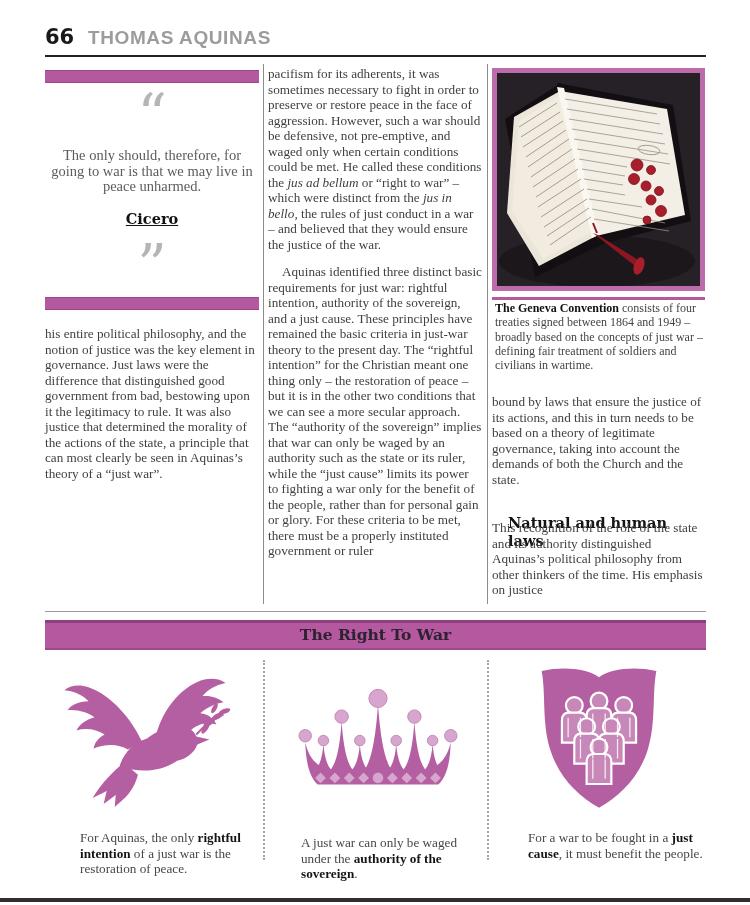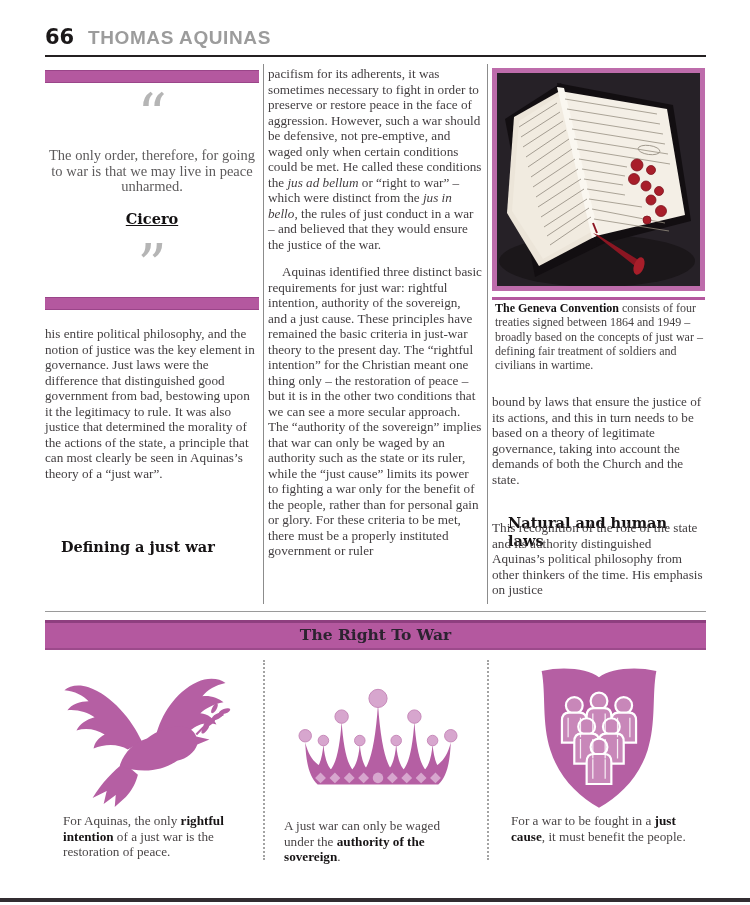--- a/index.html
+++ b/index.html
@@ -51,21 +51,21 @@
   .hrule-mid{position:absolute;left:45px;top:611px;width:661px;height:1px;background:#9a9a9a;}
   .banner{position:absolute;left:45px;top:620px;width:661px;height:30px;background:#b4589f;
           border-top:3px solid #8e3f7f;border-bottom:2px solid #9c4a8b;box-sizing:border-box;
           text-align:center;}
   .banner span{font:bold 15.5px/24px "DejaVu Serif",serif;color:#2c2230;}
   .panel{position:absolute;top:655px;height:218px;}
   .panel1{left:45px;width:214px;}
   .panel2{left:272px;width:211px;}
   .panel3{left:491px;width:215px;}
   .iconbox{display:flex;justify-content:center;}
-  .pcap{position:absolute;margin:0;font:13.2px/15.5px "Liberation Serif",serif;color:#4a4647;}
+  .pcap{position:absolute;margin:17px;font:13.2px/15.5px "Liberation Serif",serif;color:#4a4647;}
   .pcap b{color:#171415;}
   .panel1 .pcap{top:158px;left:18px;width:188px;}
   .panel2 .pcap{top:163px;left:12px;width:182px;}
   .panel3 .pcap{top:158px;left:20px;width:188px;}
   .pdiv{position:absolute;top:660px;height:200px;width:0;border-left:2px dotted #a3a3a3;}
   .d1{left:263px}.d2{left:487px}
   .page-edge{position:absolute;left:0;top:898px;width:750px;height:4px;background:#332d31;}
 </style>
 </head>
 <body>
@@ -76,27 +76,26 @@
   <div class="hdr-title">THOMAS AQUINAS</div>
   <div class="hdr-rule"></div>
 
   <div class="vrule v1"></div>
   <div class="vrule v2"></div>
 
   <section class="col col1">
     <div class="qbox">
       <div class="qbar top"></div>
       <div class="qmark open">“</div>
-      <p class="qtext">The only order, therefore, for going to war is that we may live in peace unharmed.</p>
+      <p class="qtext">The only should, therefore, for going to war is that we may live in peace unharmed.</p>
       <p class="qattr">Cicero</p>
       <div class="qmark close">”</div>
       <div class="qbar bot"></div>
     </div>
     <p class="body p1">his entire political philosophy, and the notion of justice was the key element in governance. Just laws were the difference that distinguished good government from bad, bestowing upon it the legitimacy to rule. It was also justice that determined the morality of the actions of the state, a principle that can most clearly be seen in Aquinas’s theory of a “just war”.</p>
-    <h3 class="subhead hd">Defining a just war</h3>
   </section>
 
   <section class="col col2">
     <p class="body"><span>pacifism for its adherents, it was sometimes necessary to fight in order to preserve or restore peace in the face of aggression. However, such a war should be defensive, not pre-emptive, and waged only when certain conditions could be met. He called these conditions the </span><i>jus ad bellum</i><span> or “right to war” – which were distinct from the </span><i>jus in bello</i><span>, the rules of just conduct in a war – and believed that they would ensure the justice of the war.</span></p>
     <p class="body indent">Aquinas identified three distinct basic requirements for just war: rightful intention, authority of the sovereign, and a just cause. These principles have remained the basic criteria in just-war theory to the present day. The “rightful intention” for the Christian meant one thing only – the restoration of peace – but it is in the other two conditions that we can see a more secular approach. The “authority of the sovereign” implies that war can only be waged by an authority such as the state or its ruler, while the “just cause” limits its power to fighting a war only for the benefit of the people, rather than for personal gain or glory. For these criteria to be met, there must be a properly instituted government or ruler</p>
   </section>
 
   <section class="col col3">
     <figure class="photo" style="margin:0">
       <svg viewBox="0 0 203 213" width="203" height="213">

